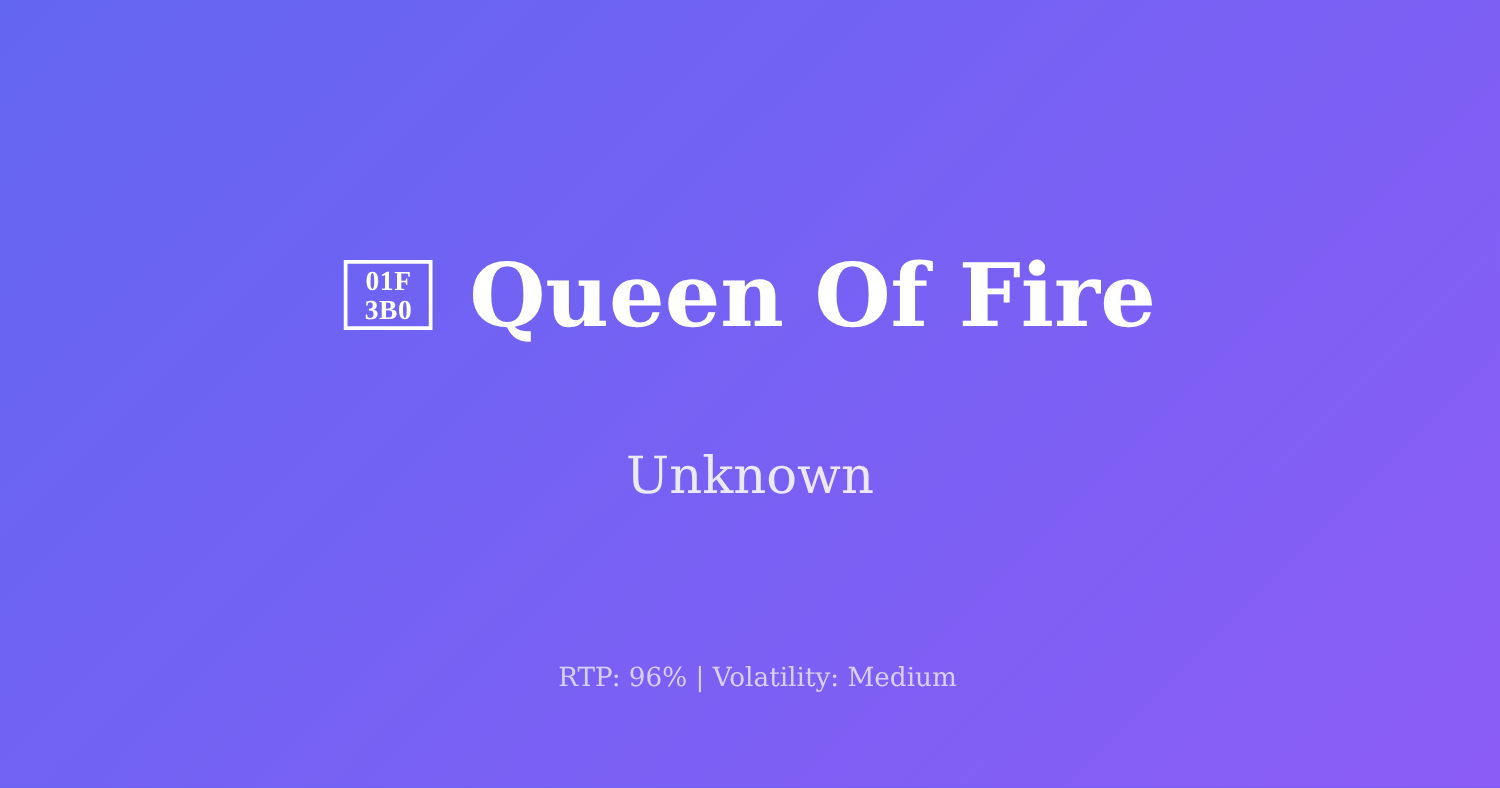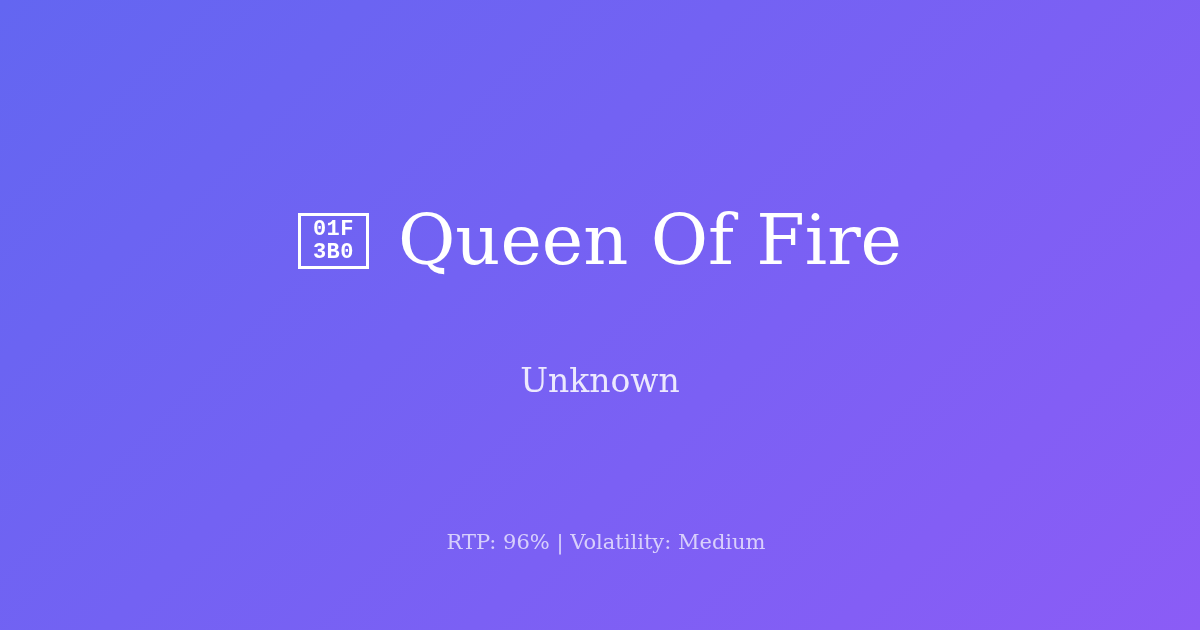--- a/index.html
+++ b/index.html
@@ -44,57 +44,57 @@
   .title-row {
     display: flex;
     align-items: center;
     justify-content: center;
     white-space: nowrap;
     line-height: 1.05;
   }
 
   .game-title {
     font-family: "DejaVu Serif", "Liberation Serif", serif;
-    font-weight: 400;
+    font-weight: 700;
     font-size: 70px;
     color: #FFFFFF;
     letter-spacing: 0px;
     line-height: 1.05;
     text-align: center;
   }
 
   
   .tofu-glyph {
     display: inline-flex;
     flex-direction: column;
     align-items: center;
     justify-content: center;
     box-sizing: border-box;
     width: 71px;
     height: 56px;
     margin-right: 29px;
     border: 3px solid #FFFFFF;
-    font-family: Liberation Mono, monospace;
+    font-family: Liberation Serif, serif;
     font-weight: 700;
     font-size: 22px;
     line-height: 23px;
     color: #FFFFFF;
     letter-spacing: 0.5px;
     flex: 0 0 auto;
   }
   .tofu-glyph .tofu-row {
     display: block;
   }
 
   
   .game-provider {
     margin-top: 36px;
     font-family: "DejaVu Serif", "Liberation Serif", serif;
     font-weight: 400;
-    font-size: 33px;
+    font-size: 41px;
     line-height: 1.2;
     color: rgba(255, 255, 255, 0.86);
     text-align: center;
   }
 
   
   .game-stats {
     position: absolute;
     left: 12px;
     right: 0;

